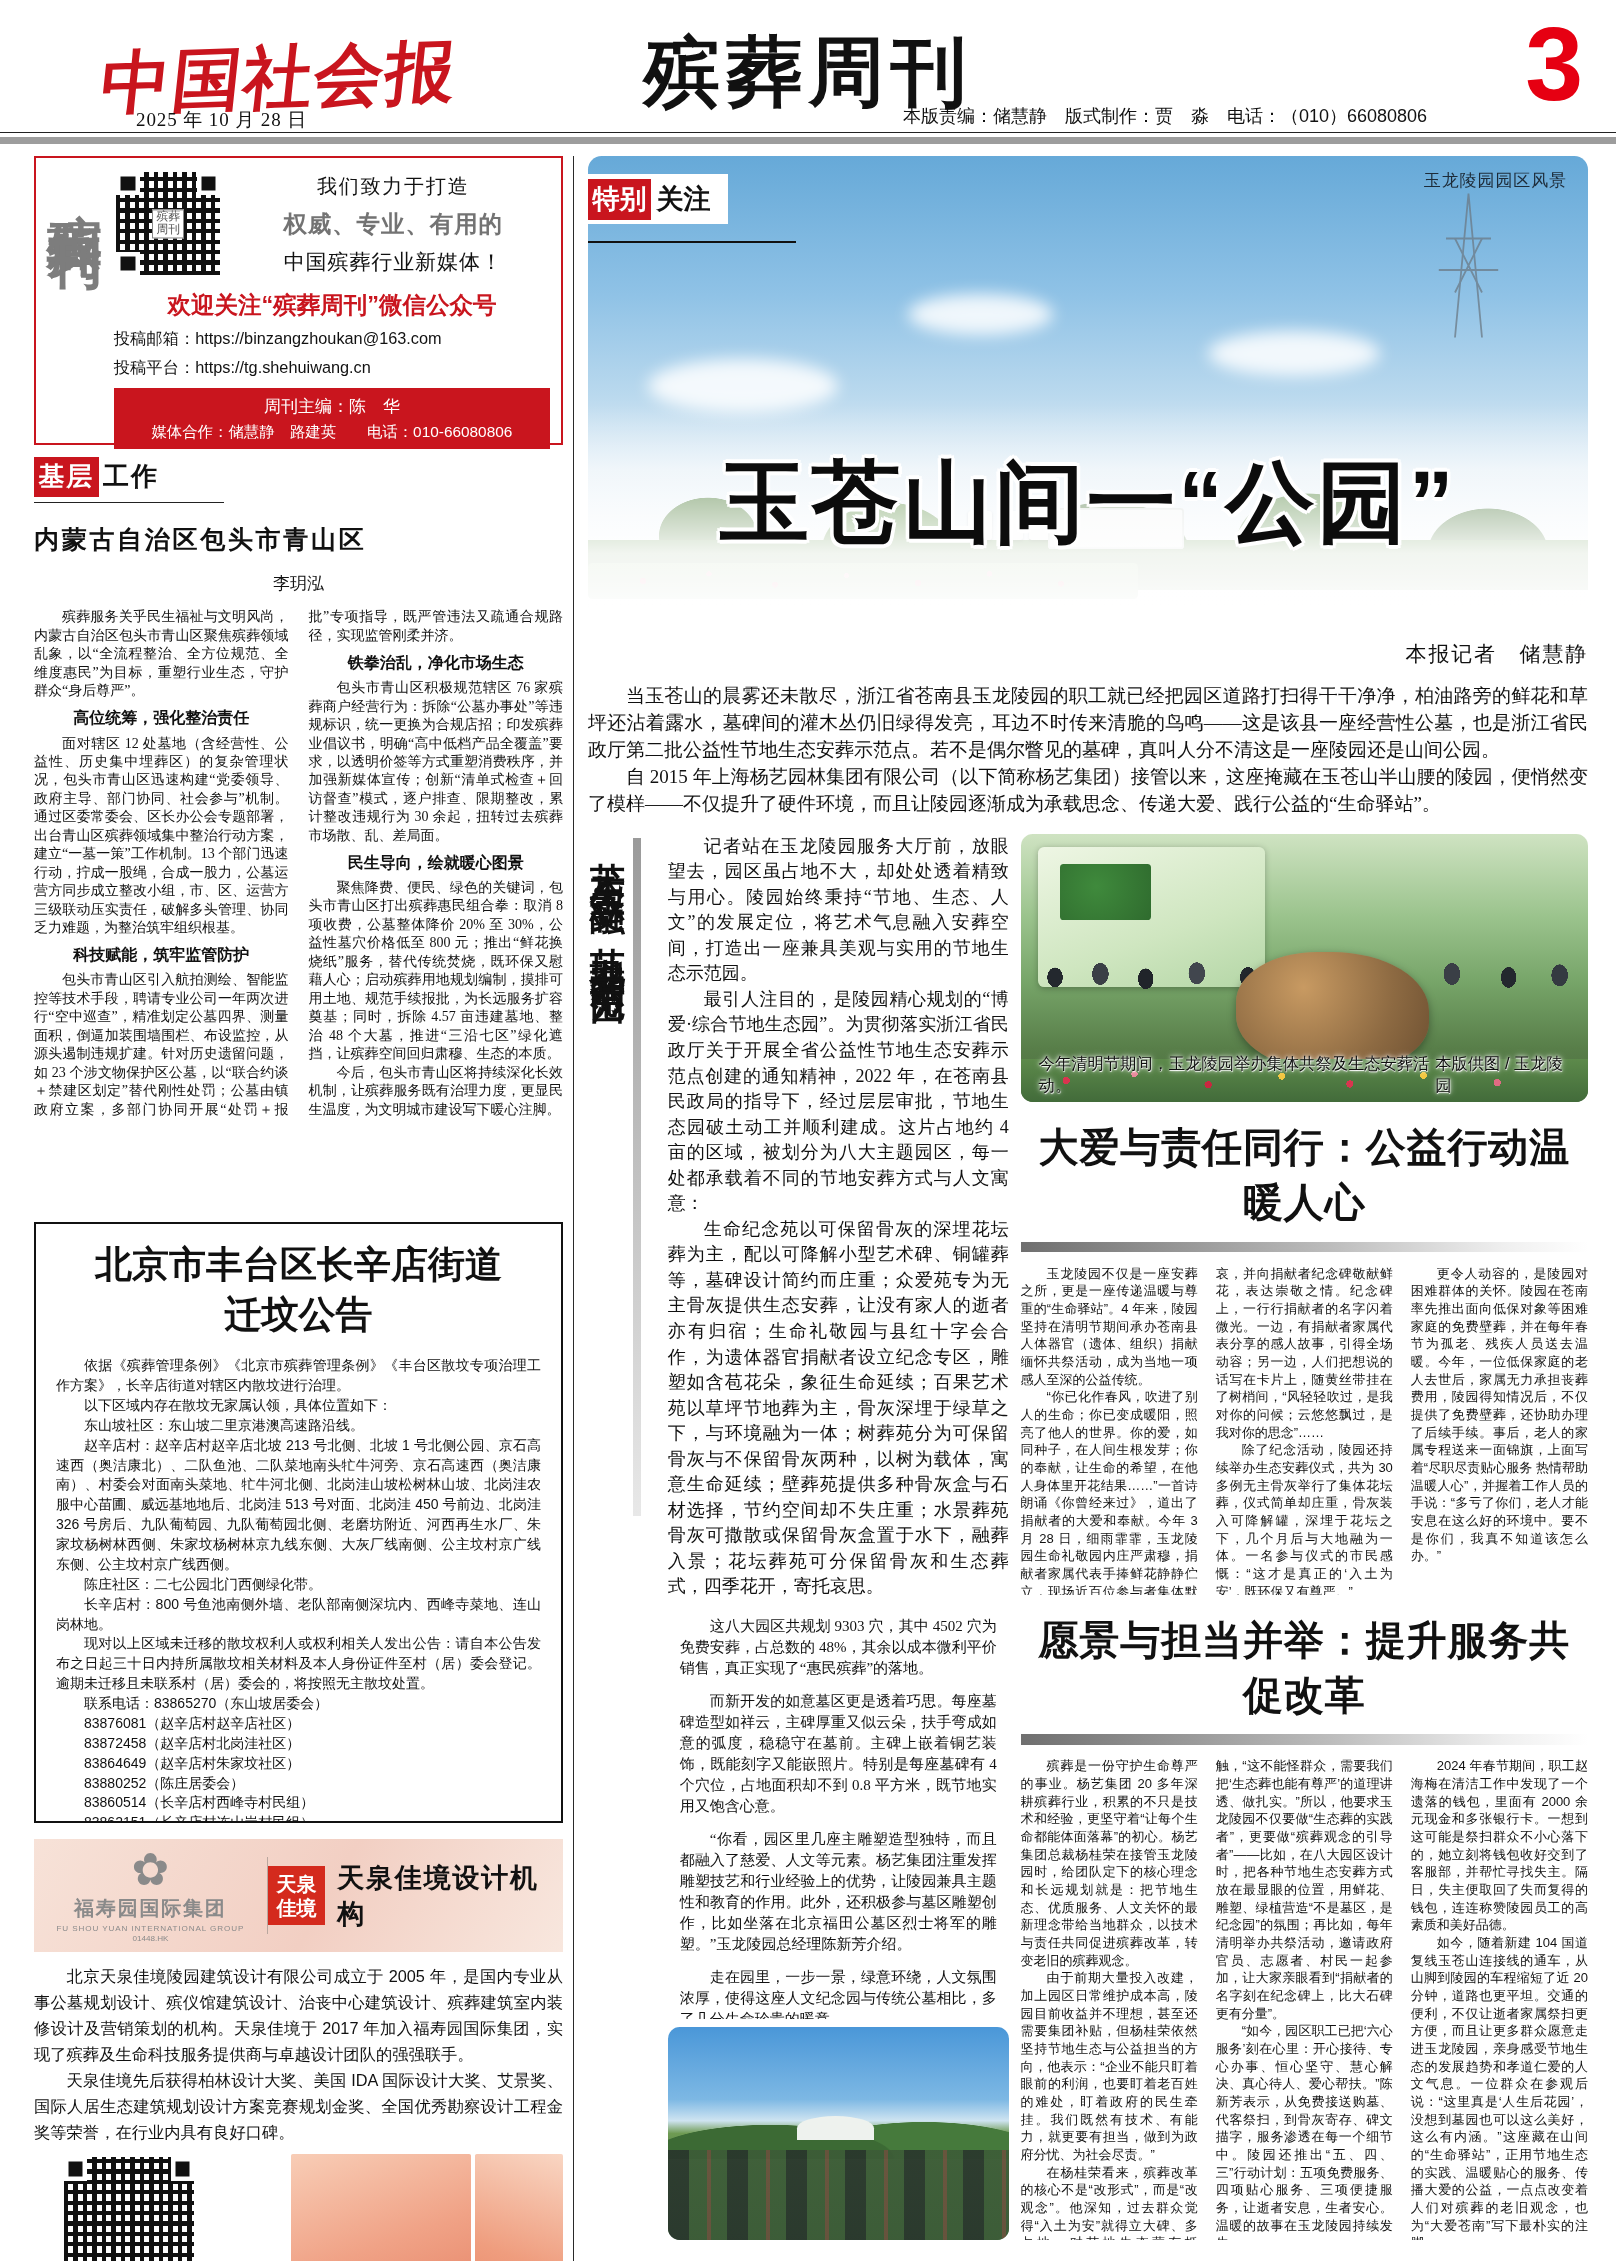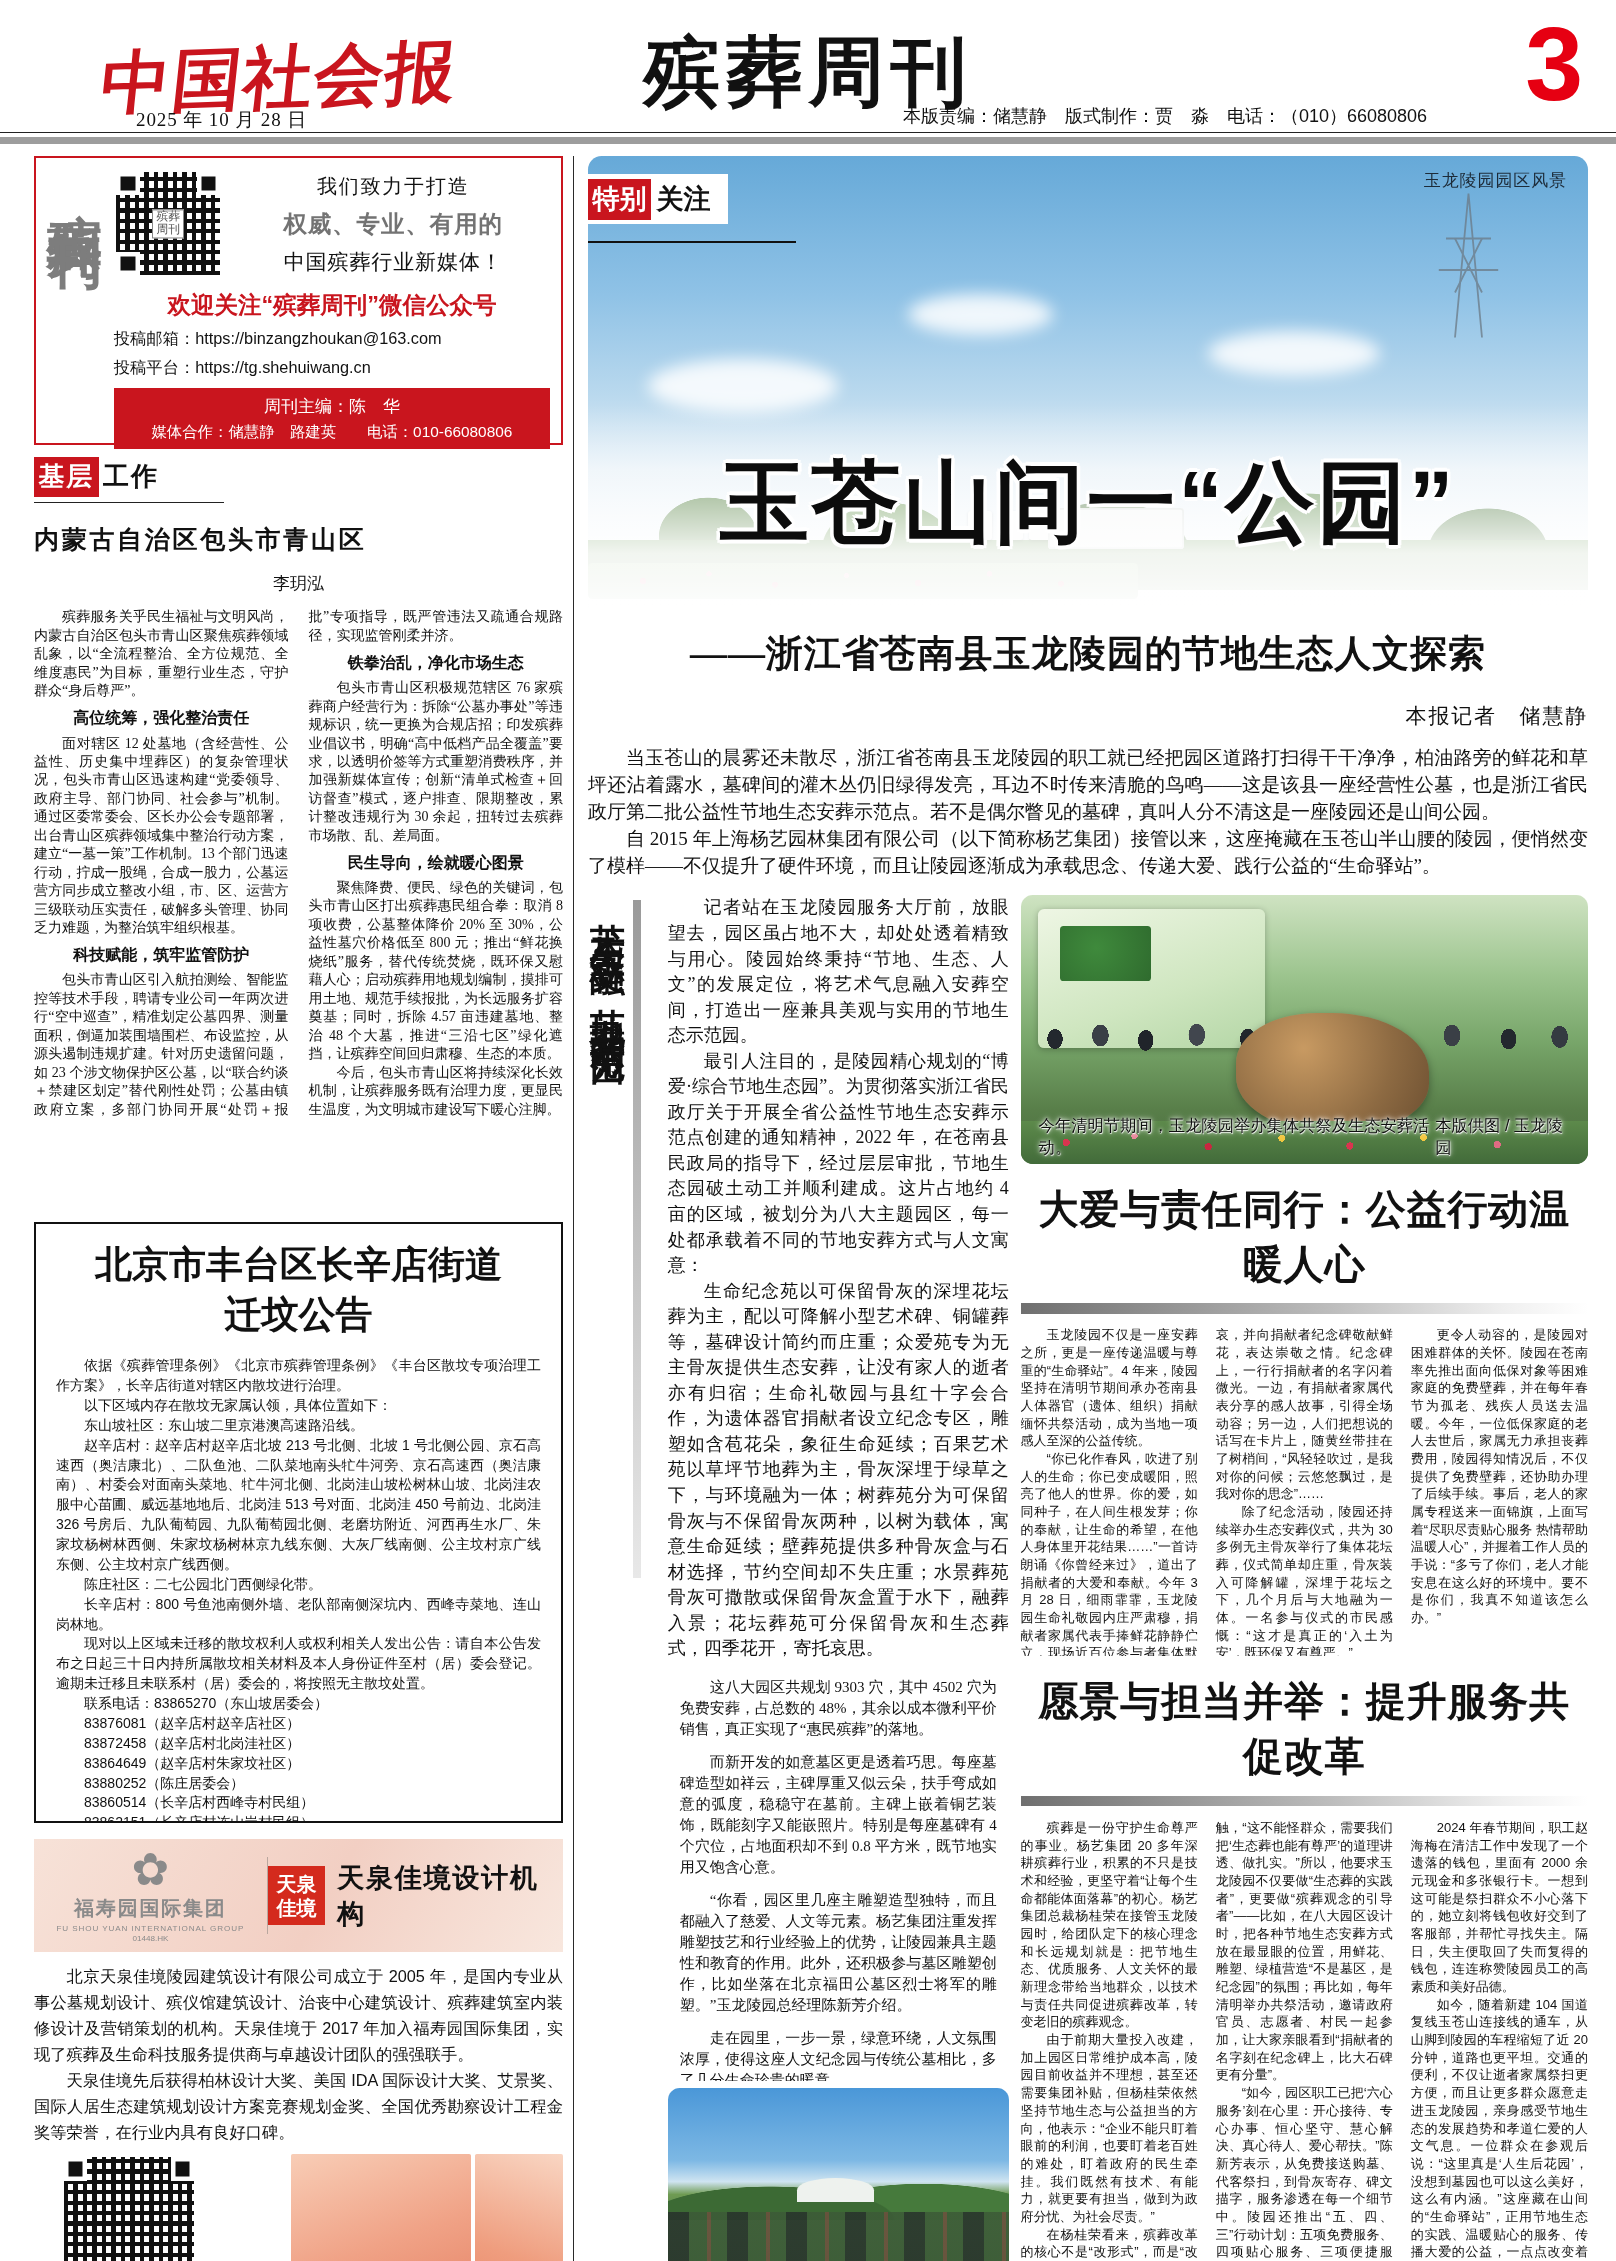--- a/index.html
+++ b/index.html
@@ -357,21 +357,20 @@
           <span></span>
           <span></span>
         </div>
       <div class="gate"></div>
       <div class="flowers"></div>
       <div class="photo-fade"></div>
       <div class="photo-cap">玉龙陵园园区风景</div>
       <div class="feat-title">玉苍山间一“公园”</div>
     </div>
 
-    <div class="feat-sub">——浙江省苍南县玉龙陵园的节地生态人文探索</div>
     <div class="feat-byline">本报记者　储慧静</div>
     <div class="feat-intro">
       <p>当玉苍山的晨雾还未散尽，浙江省苍南县玉龙陵园的职工就已经把园区道路打扫得干干净净，柏油路旁的鲜花和草坪还沾着露水，墓碑间的灌木丛仍旧绿得发亮，耳边不时传来清脆的鸟鸣——这是该县一座经营性公墓，也是浙江省民政厅第二批公益性节地生态安葬示范点。若不是偶尔瞥见的墓碑，真叫人分不清这是一座陵园还是山间公园。</p>
       <p>自 2015 年上海杨艺园林集团有限公司（以下简称杨艺集团）接管以来，这座掩藏在玉苍山半山腰的陵园，便悄然变了模样——不仅提升了硬件环境，而且让陵园逐渐成为承载思念、传递大爱、践行公益的“生命驿站”。</p>
     </div>
 
     <div class="band">
       <div class="rail">
         <div class="vtitle">艺术与生态交融：节地安葬的示范园</div>
         <div class="vbar"></div>

